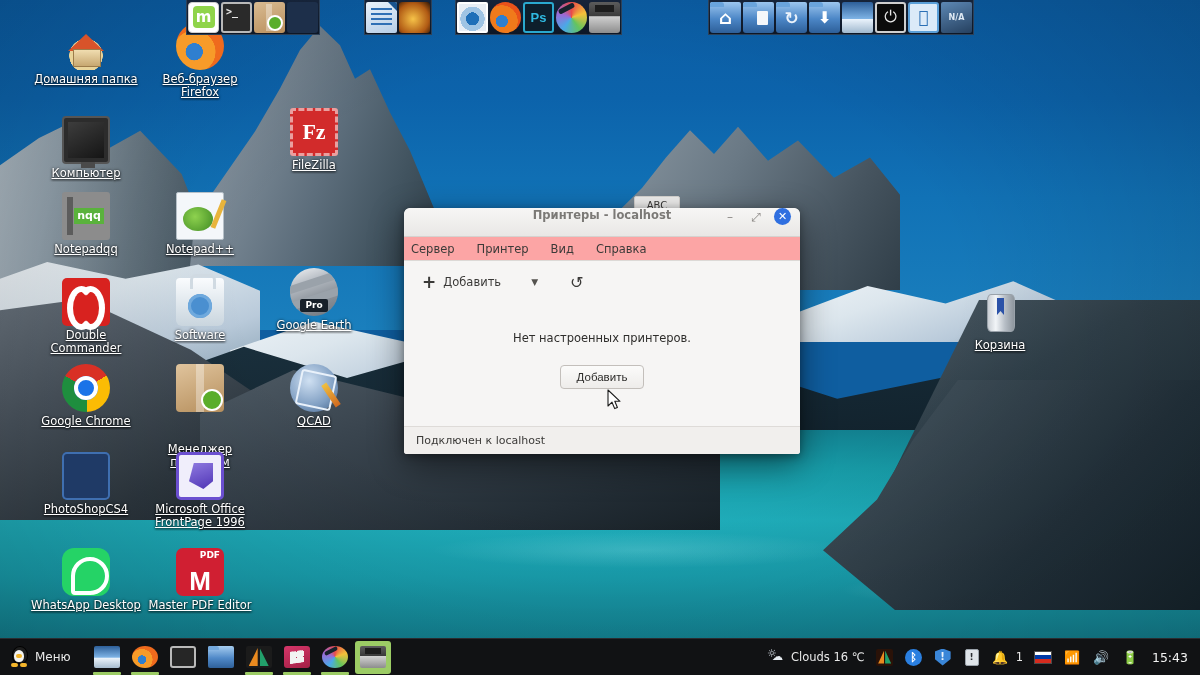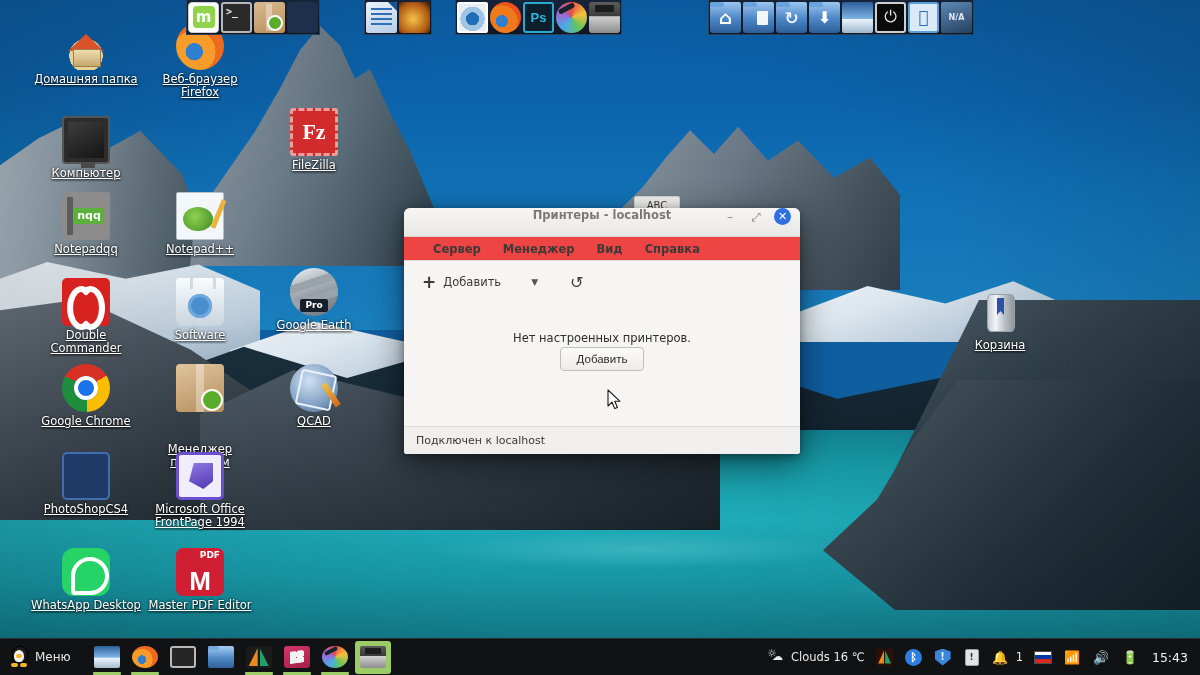--- a/index.html
+++ b/index.html
@@ -276,41 +276,41 @@
     font-size: 11.5px; font-weight: 700; color: #7b7976;
   }
   .win-btns { margin-left: auto; display: flex; align-items: center; gap: 10px; padding-right: 9px; z-index: 2; }
   .wb { width: 16px; height: 16px; display:flex; align-items:center; justify-content:center;
         color:#8b8885; font-size: 12px; line-height:1; }
   .wb-close { width: 17px; height: 17px; border-radius: 50%; background: #2f6fe0;
         color: #fff; font-size: 11px; font-weight: 700; }
 
   .menubar {
     height: 24px; flex: 0 0 24px;
-    background: #ef4444; border-bottom: 1px solid #dcd9d6;
-    display: flex; align-items: center; padding-left: 26px; gap: 16px; font-weight: bold;
+    background: #fca5a5; border-bottom: 1px solid #dcd9d6;
+    display: flex; align-items: center; padding-left: 4px; gap: 16px;
   }
   .menuitem { font-size: 11.5px; color: #3b3a38; padding: 2px 3px; }
 
   .toolbar {
     height: 42px; flex: 0 0 42px; background: #f6f5f4;
     display: flex; align-items: center; padding-left: 12px; gap: 0;
   }
   .tb-add { display: flex; align-items: center; gap: 7px; padding: 4px 6px; }
   .plus-icon { font-size: 17px; font-weight: 700; color: #3b3a38; line-height: 1; }
   .tb-add-label { font-size: 11.5px; color: #3b3a38; }
   .tb-caret { margin-left: 18px; padding: 6px; font-size: 9px; color: #55534f; }
   .tb-refresh { margin-left: 20px; font-size: 16px; color: #3b3a38; padding: 3px 6px; }
 
   .content {
     flex: 1 1 auto; background: #f6f5f4; position: relative;
     display: flex; flex-direction: column; align-items: center;
     padding-top: 28px;
   }
-  .empty-msg { font-size: 11.5px; color: #2e2d2b; margin-bottom: 2px; }
+  .empty-msg { font-size: 11.5px; color: #2e2d2b; margin-bottom: 20px; }
   .add-btn {
     background: linear-gradient(180deg,#fbfbfa,#eeecea);
     border: 1px solid #c3bfbb; border-radius: 4px;
     padding: 5px 16px; font-size: 11.5px; color: #2e2d2b;
   }
   .statusbar {
     flex: 0 0 28px; background: #f1efed; border-top: 1px solid #dedbd8;
     display: flex; align-items: center; padding-left: 12px;
   }
   .status-text { font-size: 11px; color: #3b3a38; }
@@ -477,21 +477,21 @@
       <div class="dicon" style="left: 258px; top: 364px;">
         <div class="glyph g-qcad"></div>
         <div class="lbl">QCAD</div>
       </div>
       <div class="dicon" style="left: 30px; top: 452px;">
         <div class="glyph g-pscs4"></div>
         <div class="lbl">PhotoShopCS4</div>
       </div>
       <div class="dicon" style="left: 144px; top: 452px;">
         <div class="glyph g-fp"></div>
-        <div class="lbl">Microsoft Office FrontPage 1994</div>
+        <div class="lbl">Microsoft Office FrontPage 1996</div>
       </div>
       <div class="dicon" style="left: 30px; top: 548px;">
         <div class="glyph g-wa"></div>
         <div class="lbl">WhatsApp Desktop</div>
       </div>
       <div class="dicon" style="left: 144px; top: 548px;">
         <div class="glyph g-mpdf"></div>
         <div class="lbl">Master PDF Editor</div>
       </div>
       <div class="dicon" style="left: 944px; top: 288px;">
@@ -547,21 +547,21 @@
       <div class="title-text">Принтеры - localhost</div>
       <div class="win-btns">
         <div class="wb">–</div>
         <div class="wb">⤢</div>
         <div class="wb wb-close">✕</div>
       </div>
     </div>
 
     <div class="menubar" id="window-menubar">
         <span class="menuitem">Сервер</span>
-        <span class="menuitem">Менеджер</span>
+        <span class="menuitem">Принтер</span>
         <span class="menuitem">Вид</span>
         <span class="menuitem">Справка</span>
       </div>
 
     <div class="toolbar">
       <div class="tb-add">
         <span class="plus-icon">+</span>
         <span class="tb-add-label">Добавить</span>
       </div>
       <div class="tb-caret">▼</div>

